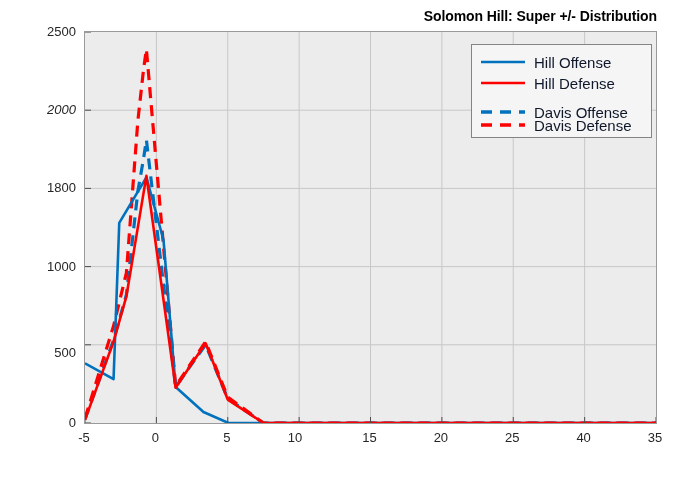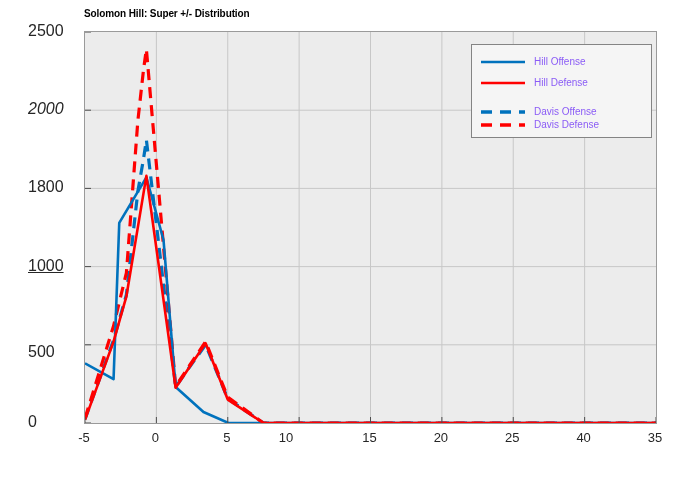--- a/index.html
+++ b/index.html
@@ -4,45 +4,45 @@
 <style>
   html,body{margin:0;padding:0;}
   body{
     width:700px;height:477px;background:#ffffff;
     font-family:"Liberation Sans", sans-serif;
     overflow:hidden;position:relative;
   }
   #figure{position:absolute;left:0;top:0;width:700px;height:477px;background:#ffffff;}
   #chart-title{
     position:absolute;left:84px;top:8px;width:573px;
-    text-align:left;font-size:10px;font-weight:bold;color:#000;
+    text-align:right;font-size:14px;font-weight:bold;color:#000;
     letter-spacing:-0.1px;
   }
   #plot-area{
     position:absolute;left:84px;top:31px;width:573px;height:393px;
     background:#ececec;border:1px solid #9a9a9a;box-sizing:border-box;
   }
   #plot-svg{position:absolute;left:0;top:0;}
   .ytick-label{
-    position:absolute;text-align:left;font-size:16px;color:#262626;
+    position:absolute;text-align:right;font-size:13px;color:#262626;
     width:48px;transform:translateY(-50%);
   }
   .xtick-label{
     position:absolute;text-align:center;font-size:13px;color:#262626;
     width:40px;transform:translateX(-50%);
   }
   #legend{
     position:absolute;left:471px;top:44px;width:181px;height:94px;
     background:#f5f5f5;border:1px solid #848484;box-sizing:border-box;
   }
   .legend-row{
     position:absolute;left:8px;height:20px;display:flex;align-items:center;
   }
   .legend-swatch{width:46px;height:14px;margin-right:8px;flex:0 0 auto;}
-  .legend-label{font-size:10px;color:#8b5cf6;white-space:nowrap;line-height:1;}
+  .legend-label{font-size:15px;color:#0f172a;white-space:nowrap;line-height:1;}
 </style>
 </head>
 <body>
 
 <div id="figure">
 
   <div id="chart-title">Solomon Hill: Super +/- Distribution</div>
 
   <div id="plot-area">
     <svg id="plot-svg" width="571" height="391">
@@ -75,30 +75,30 @@
         <line y1="391" y2="385" x1="356.875" x2="356.875" stroke="#4d4d4d" stroke-width="1"></line>
         <line y1="391" y2="385" x1="428.25" x2="428.25" stroke="#4d4d4d" stroke-width="1"></line>
         <line y1="391" y2="385" x1="499.625" x2="499.625" stroke="#4d4d4d" stroke-width="1"></line>
         <line y1="391" y2="385" x1="571" x2="571" stroke="#4d4d4d" stroke-width="1"></line>
       </svg>
   </div>
 
   <div id="ytick-labels">
       <div class="ytick-label" style="left: 28px; top: 422px;">0</div>
       <div class="ytick-label" style="left: 28px; top: 343.8px; margin-top: 8px;">500</div>
-      <div class="ytick-label" style="left: 28px; top: 265.6px; text-decoration: underline;">1000</div>
+      <div class="ytick-label" style="left: 28px; top: 265.6px;">1000</div>
       <div class="ytick-label" style="left: 28px; top: 187.4px;">1800</div>
       <div class="ytick-label" style="left: 28px; top: 109.2px; font-style: italic;">2000</div>
       <div class="ytick-label" style="left: 28px; top: 31px;">2500</div>
     </div>
   <div id="xtick-labels">
       <div class="xtick-label" style="left: 84px; top: 430px;">-5</div>
       <div class="xtick-label" style="left: 155.375px; top: 430px;">0</div>
       <div class="xtick-label" style="left: 226.75px; top: 430px;">5</div>
-      <div class="xtick-label" style="left: 286px; top: 430px;">10</div>
+      <div class="xtick-label" style="left: 295px; top: 430px;">10</div>
       <div class="xtick-label" style="left: 369.5px; top: 430px;">15</div>
       <div class="xtick-label" style="left: 440.875px; top: 430px;">20</div>
       <div class="xtick-label" style="left: 512.25px; top: 430px;">25</div>
       <div class="xtick-label" style="left: 583.625px; top: 430px;">40</div>
       <div class="xtick-label" style="left: 655px; top: 430px;">35</div>
     </div>
 
   <div id="legend">
       <div class="legend-row" style="top: 7px;">
         <span class="legend-swatch"><svg width="46" height="14">

